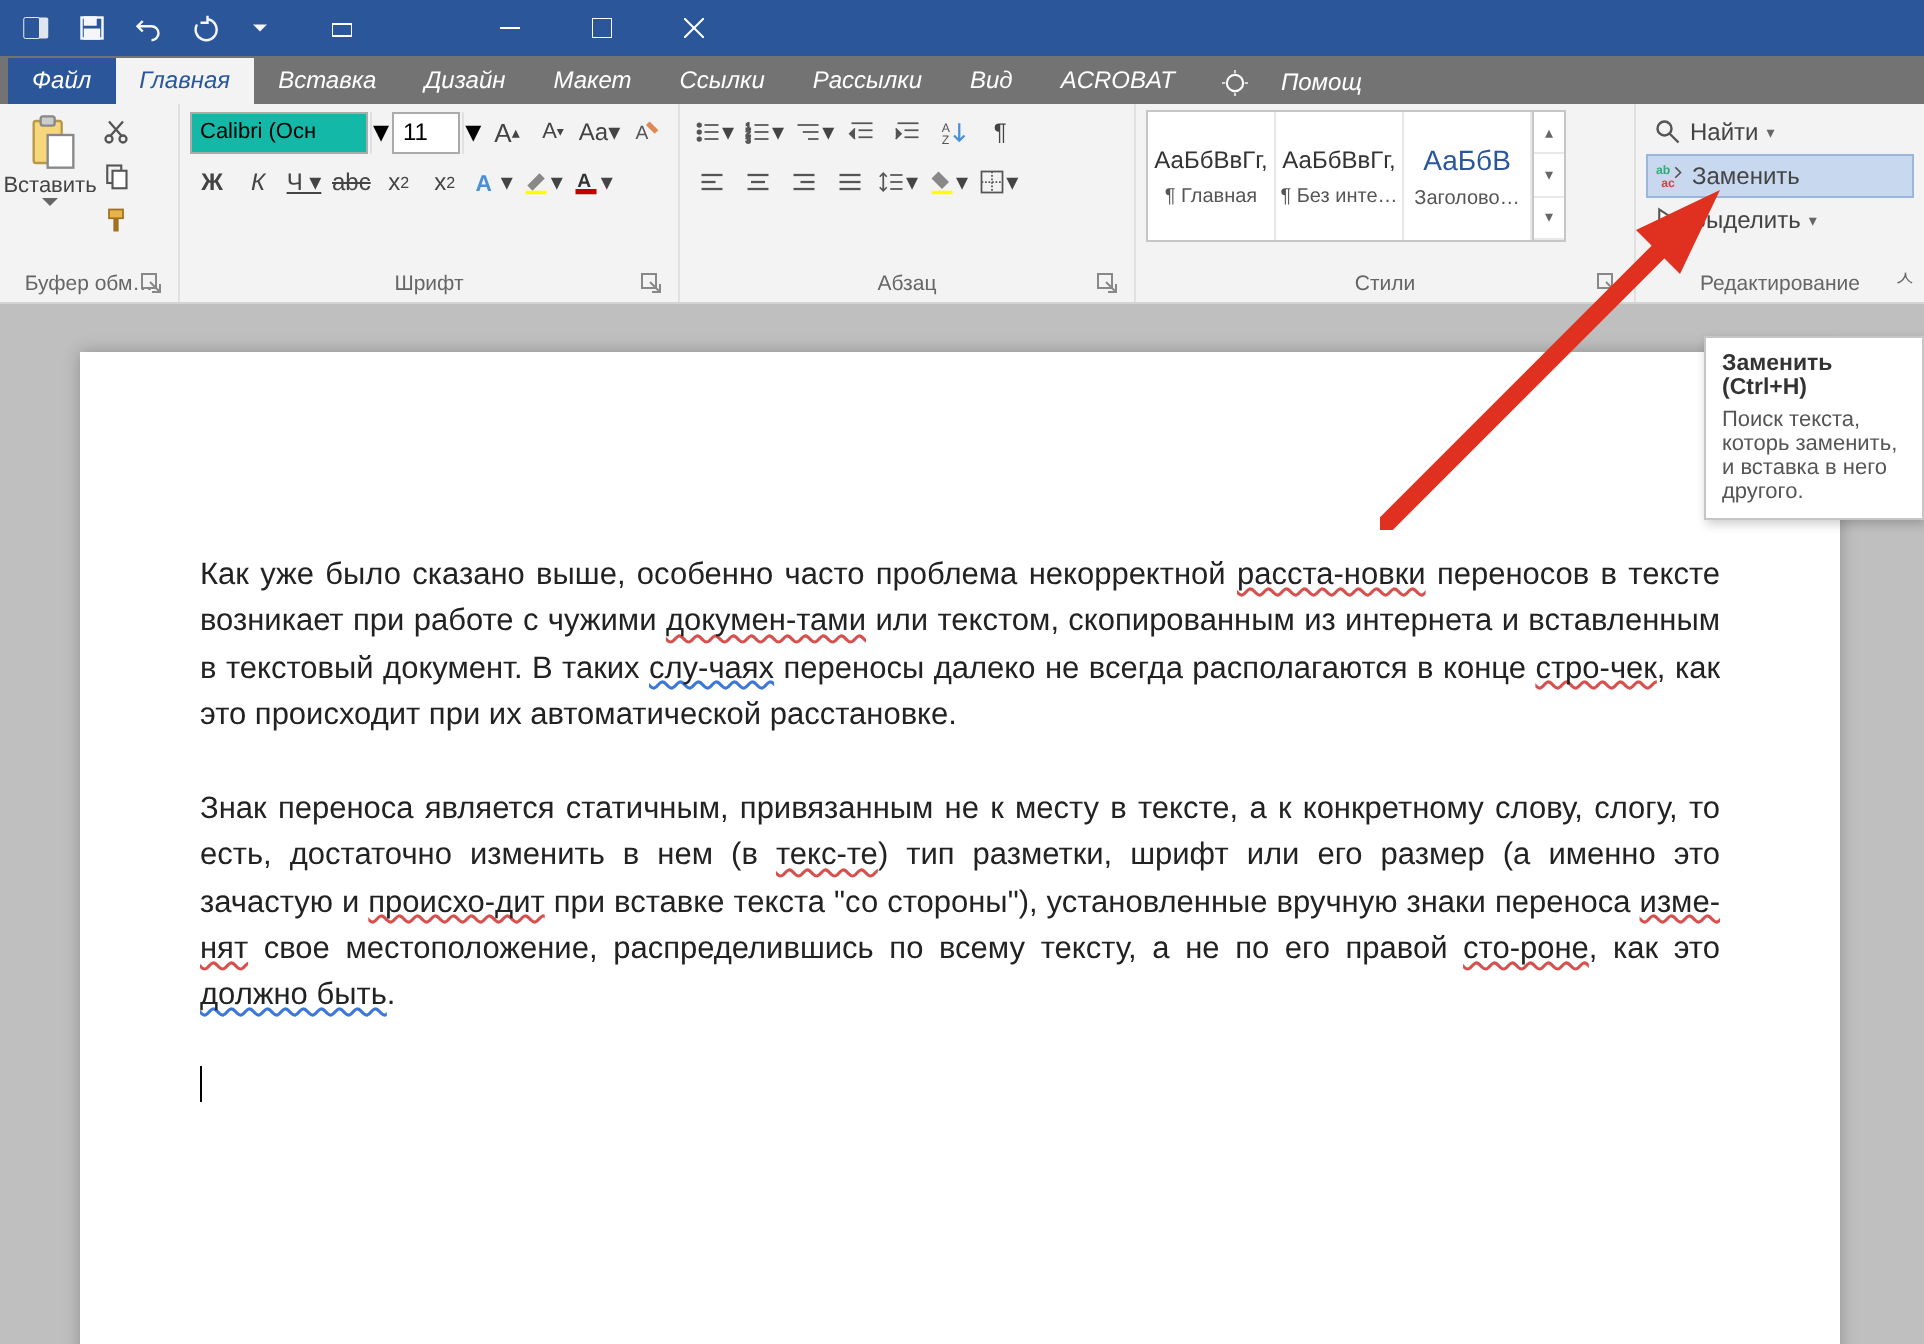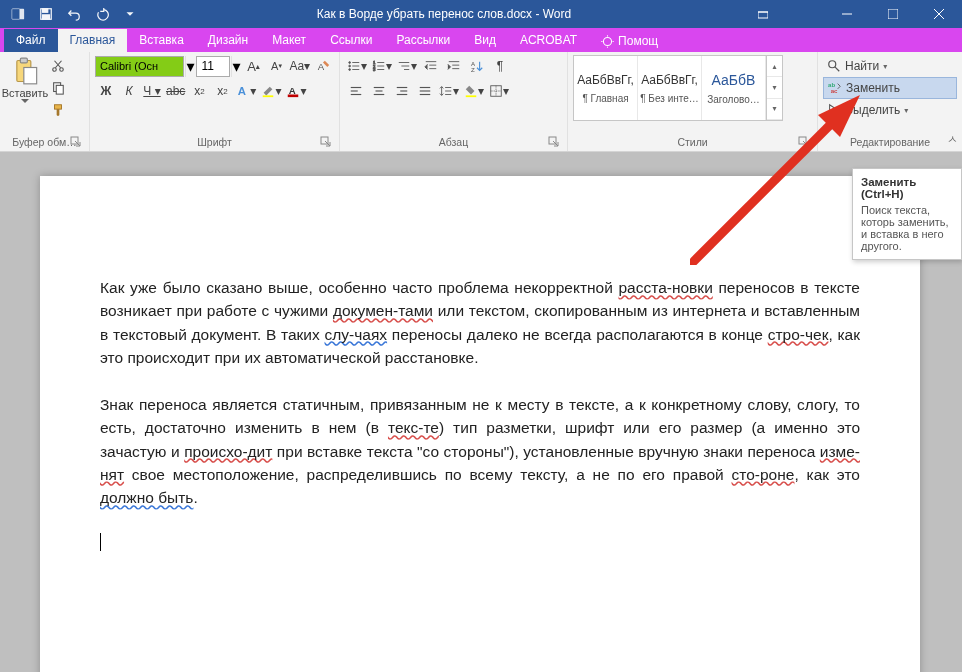--- a/index.html
+++ b/index.html
@@ -9,43 +9,43 @@
 .titlebar { height: 28px; background: #2b579a; display: flex; align-items: center; color: #fff; font-size: 12px; }
 .qat { display: flex; align-items: center; gap: 4px; padding: 0 6px; }
 .qat-btn { width: 24px; height: 24px; display: flex; align-items: center; justify-content: center; color: #fff; opacity: 0.95; }
 .qat-btn svg { width: 14px; height: 14px; }
 .titlebar-center { flex: 1; text-align: center; white-space: nowrap; overflow: hidden; }
 .titlebar-right { display: flex; align-items: center; }
 .win-btn { width: 46px; height: 28px; display: flex; align-items: center; justify-content: center; }
 .win-btn svg { width: 10px; height: 10px; }
 
 
-.menubar { height: 24px; background: #d946ef; display: flex; align-items: flex-end; color: #fff; font-size: 12px; padding-left: 4px; }
+.menubar { height: 24px; background: #737373; display: flex; align-items: flex-end; color: #fff; font-size: 12px; padding-left: 4px; font-style: italic; }
 .menu-tab { padding: 4px 12px 5px 12px; cursor: default; }
 .menu-tab.file { background: #2b579a; }
 .menu-tab.active { background: #f3f3f3; color: #2b579a; }
-.menu-help { margin-left: 4px; display: flex; align-items: center; gap: 4px; padding: 4px 8px; text-align: right; }
+.menu-help { margin-left: 4px; display: flex; align-items: center; gap: 16px; padding: 4px 8px; text-align: right; }
 
 
 .ribbon { height: 100px; background: #f3f3f3; border-bottom: 1px solid #d4d4d4; display: flex; position: relative; }
 .ribbon-group { border-right: 1px solid #e1e1e1; padding: 3px 5px 0 5px; display: flex; flex-direction: column; }
 .group-body { flex: 1; display: flex; }
 .group-label { font-size: 10.5px; color: #666; text-align: center; padding: 2px 0 3px 0; position: relative; }
 .group-launcher { position: absolute; right: 2px; bottom: 3px; width: 12px; height: 12px; }
 .rb-btn { display: flex; align-items: center; justify-content: center; height: 22px; min-width: 22px; padding: 0 2px; font-size: 12px; color: #444; }
 .rb-btn.small svg { width: 14px; height: 14px; }
 .rb-row { display: flex; gap: 1px; align-items: center; }
 .rb-col { display: flex; flex-direction: column; gap: 0px; }
 
 
 .paste-big { width: 40px; display: flex; flex-direction: column; align-items: center; font-size: 11px; color: #444; padding: 2px; }
 .paste-big .ic { width: 28px; height: 28px; margin-bottom: 2px; }
 
 
-.fontname { width: 98px; height: 21px; border: 1px solid #ababab; background: #84cc16; font-size: 11px; padding: 0 4px; display: flex; align-items: center; text-align: right; }
+.fontname { width: 98px; height: 21px; border: 1px solid #ababab; background: #14b8a6; font-size: 11px; padding: 0 4px; display: flex; align-items: center; text-align: right; }
 .fontsize { width: 36px; height: 21px; border: 1px solid #ababab; background: #fff; font-size: 12px; padding: 0 4px; display: flex; align-items: center; }
 .dd-arrow { width: 12px; height: 21px; border-left: 1px solid #e1e1e1; display: flex; align-items: center; justify-content: center; }
 
 
 .styles-gallery { display: flex; border: 1px solid #c6c6c6; background: #fff; height: 66px; }
 .style-item { width: 64px; border-right: 1px solid #e8e8e8; display: flex; flex-direction: column; align-items: center; justify-content: center; font-size: 10px; color: #555; }
 .style-preview { font-size: 12px; color: #333; margin-bottom: 6px; }
 .style-preview.blue { color: #2b579a; font-size: 14px; }
 .style-scroll { width: 16px; display: flex; flex-direction: column; border-left: 1px solid #c6c6c6; }
 .style-scroll div { flex: 1; display: flex; align-items: center; justify-content: center; font-size: 8px; color: #666; border-bottom: 1px solid #e8e8e8; }
@@ -103,21 +103,20 @@
           <path d="M10 3 A6 6 0 1 1 4 6"></path>
           <path d="M10 1 L10 5 L6 5" fill="none"></path>
         </svg>
       </div>
     <div class="qat-btn">
         <svg viewBox="0 0 16 16" fill="#fff">
           <path d="M4 6 L8 10 L12 6 Z"></path>
         </svg>
       </div>
   </div>
-  <div class="titlebar-center">Как в Ворде убрать перенос слов.docx - Word</div>
   <div class="titlebar-right">
     <div class="win-btn">
         <svg viewBox="0 0 10 10" stroke="#fff" stroke-width="1">
           <rect x="0" y="3" width="10" height="6" fill="none"></rect>
           <line x1="0" y1="3" x2="10" y2="3"></line>
         </svg>
       </div>
     <div class="win-btn" style="width:38px"></div>
     <div class="win-btn">
         <svg viewBox="0 0 10 10" stroke="#fff" stroke-width="1">

